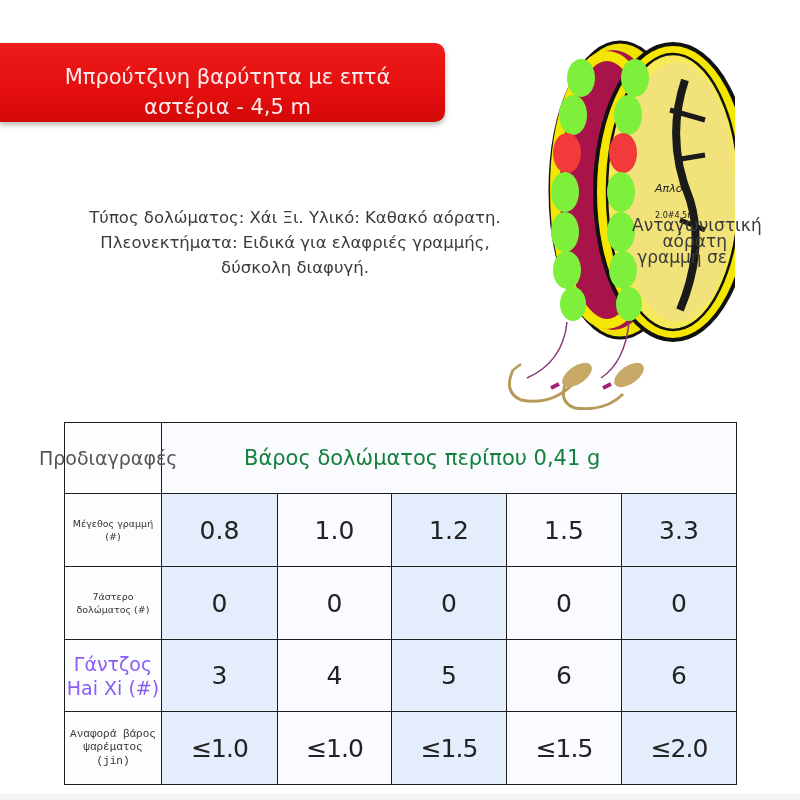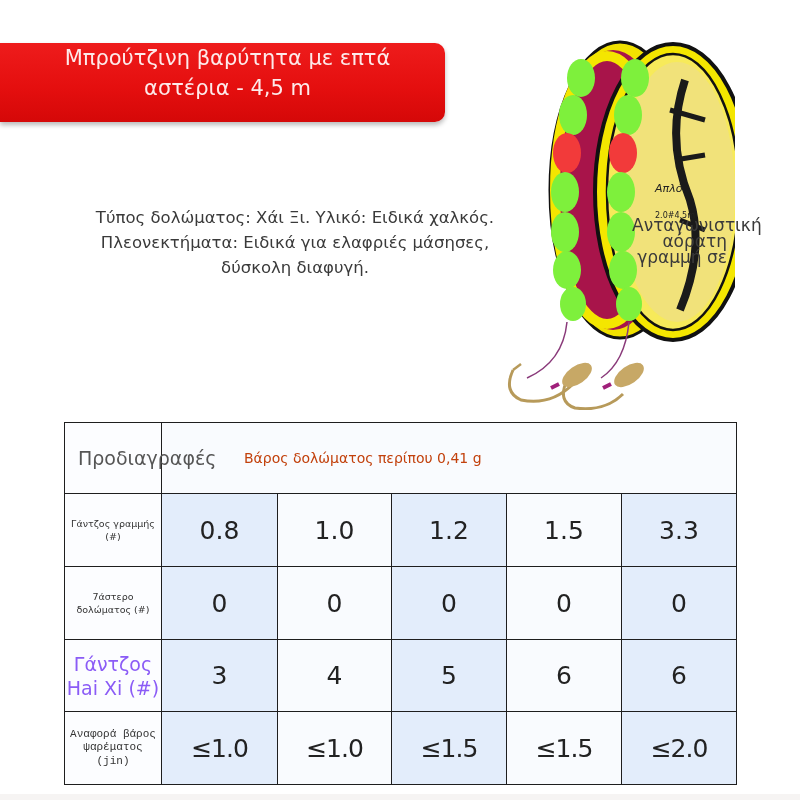--- a/index.html
+++ b/index.html
@@ -12,21 +12,21 @@
   .bottom-band { position: absolute; left: 0; top: 794px; width: 800px; height: 6px; background: #f6f4f3; }
 
   
   .banner {
     position: absolute; left: 0; top: 43px; width: 445px; height: 79px;
     background: linear-gradient(180deg, #ee1c1c 0%, #e50f0f 55%, #d50808 100%);
     border-radius: 0 10px 10px 0;
     box-shadow: 0 3px 5px rgba(0,0,0,0.28);
     color: #fdeaea; text-align: center;
     font-size: 21px; line-height: 30px;
-    display: flex; align-items: flex-start; justify-content: center;
+    display: flex; align-items: flex-end; justify-content: center;
     padding: 0 18px 0 28px; box-sizing: border-box;
   }
 
   
   .desc {
     position: absolute; left: 40px; top: 205px; width: 510px;
     text-align: center; font-size: 16.5px; line-height: 25px; color: #3a3a3a;
   }
 
   
@@ -48,34 +48,34 @@
   }
   .spec td.alt { background: #e3edfb; }
   .spec td.label { background: #fcfdff; color: #333; font-size: 9.5px; line-height: 13px; }
   .spec td.label.big { font-size: 19px; line-height: 24px; color: #8b5cf6; }
   .spec td.label.med { font-size: 11px; line-height: 13.5px; font-family: Liberation Mono, monospace; }
   .spec td.val { font-size: 25px; color: #222; text-align: center; }
   .spec td.val.le { font-size: 25px; letter-spacing: -1px; }
   .hdr-label-cell { position: relative; }
   .hdr-label {
     position: absolute; left: -26px; top: 50%; transform: translateY(-50%);
-    font-size: 19px; color: #555; white-space: nowrap; margin-left: 39px;
+    font-size: 19px; color: #555; white-space: nowrap;
   }
-  .hdr-title { font-size: 14px; color: #c2410c; text-align: left !important; padding-left: 82px !important; }
+  .hdr-title { font-size: 21px; color: #15803d; text-align: left !important; padding-left: 82px !important; }
 </style>
 </head>
 <body>
 
 <div class="banner">
   <span>Μπρούτζινη βαρύτητα με επτά αστέρια - 4,5 m</span>
 </div>
 
 <div class="desc">
-  <div>Τύπος δολώματος: Χάι Ξι. Υλικό: Ειδικά χαλκός.</div>
-  <div>Πλεονεκτήματα: Ειδικά για ελαφριές μάσησες,</div>
+  <div>Τύπος δολώματος: Χάι Ξι. Υλικό: Καθακό αόρατη.</div>
+  <div>Πλεονεκτήματα: Ειδικά για ελαφριές γραμμής,</div>
   <div>δύσκολη διαφυγή.</div>
 </div>
 
 <div class="product">
   <svg viewBox="0 0 240 370">
 
     <g>
       <ellipse cx="125" cy="150" rx="70" ry="148" fill="#f2e200" stroke="#111" stroke-width="3"></ellipse>
       <ellipse cx="118" cy="150" rx="60" ry="140" fill="#a8144a"></ellipse>
       <ellipse cx="112" cy="150" rx="52" ry="134" fill="none" stroke="#f4e600" stroke-width="10"></ellipse>
@@ -136,21 +136,21 @@
       <col style="width:115px">
   </colgroup>
   <tbody>
       <tr style="height:71px">
     <td class="label hdr-label-cell">
       <span class="hdr-label">Προδιαγραφές</span>
     </td>
     <td colspan="5" class="hdr-title">Βάρος δολώματος περίπου 0,41 g</td>
   </tr>
   <tr style="height:73px">
-    <td class="label">Γάντζος γραμμής (#)</td>
+    <td class="label">Μέγεθος γραμμή (#)</td>
     <td class="val alt">0.8</td>
     <td class="val">1.0</td>
     <td class="val alt">1.2</td>
     <td class="val">1.5</td>
     <td class="val alt">3.3</td>
   </tr>
   <tr style="height:73px">
     <td class="label">7άστερο δολώματος (#)</td>
     <td class="val alt">0</td>
     <td class="val">0</td>

